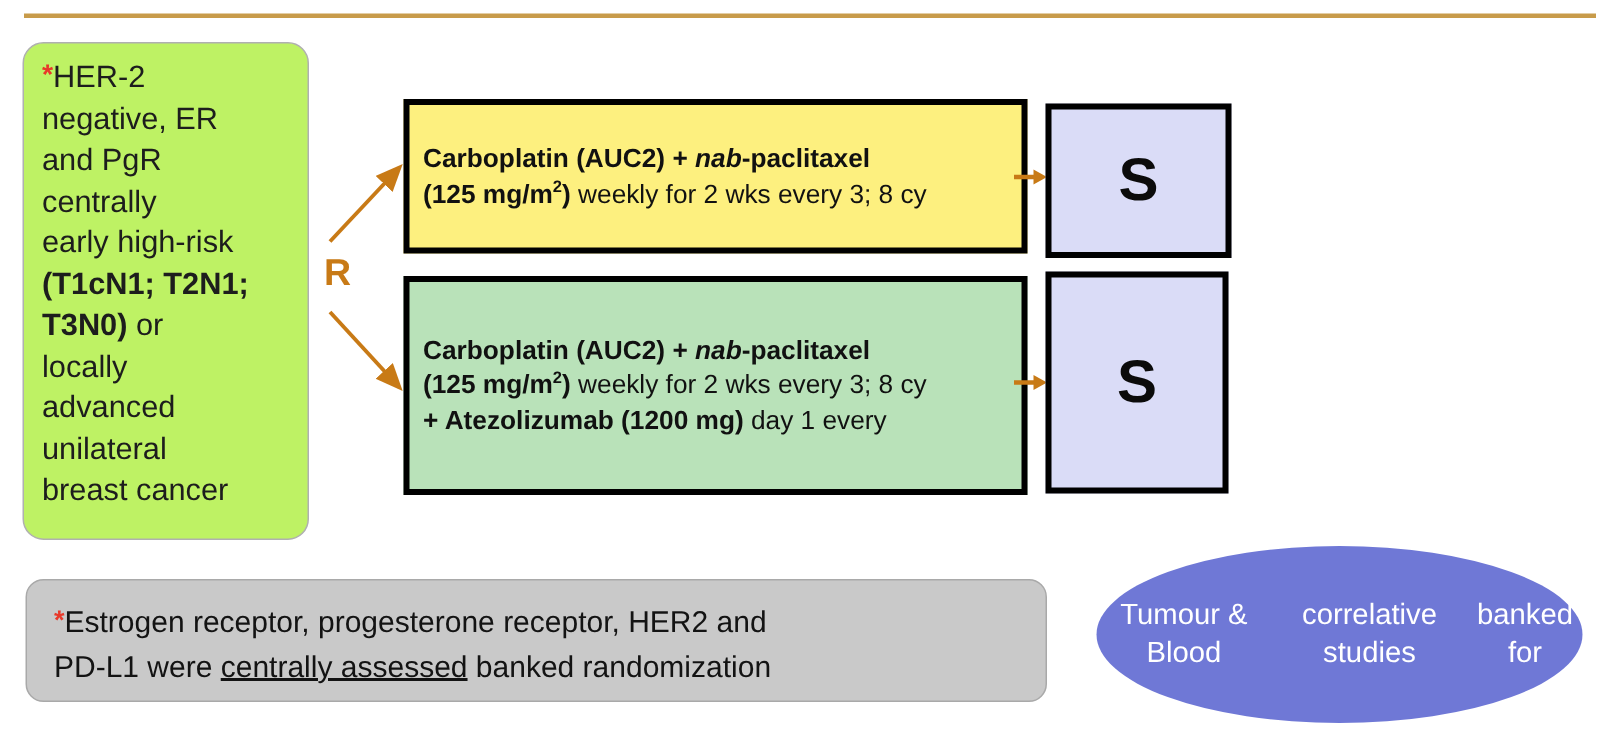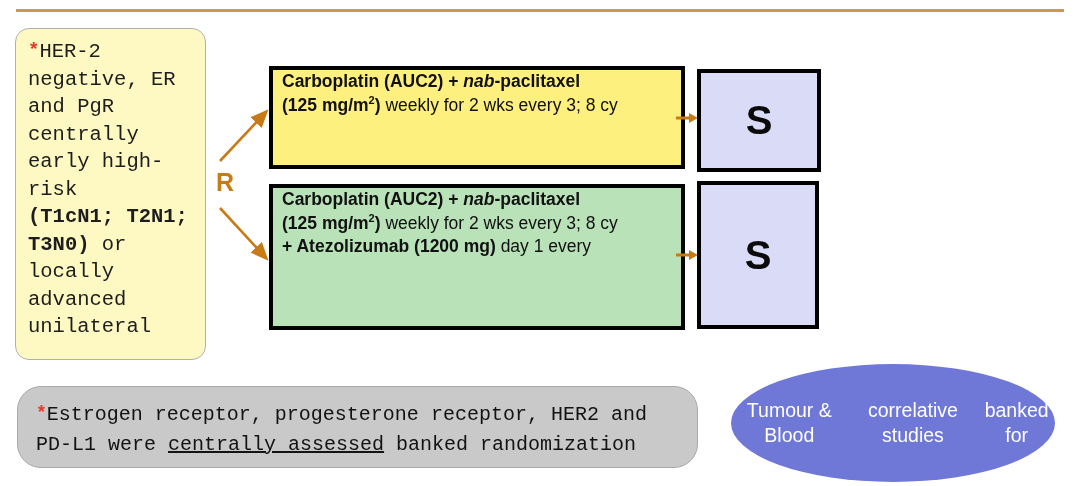--- a/index.html
+++ b/index.html
@@ -33,30 +33,29 @@
     background: #c89b4a;
   }
 
   
   .elig-box {
     position: absolute;
     left: 15px;
     top: 28px;
     width: 191px;
     height: 332px;
-    background: #fef9c3;
+    background: #bef264;
     border: 1px solid #b0b0b0;
     border-radius: 14px;
     box-sizing: border-box;
     padding: 8px 10px 6px 12px;
     font-size: 20.5px;
     line-height: 27.5px;
     color: #1d1d1d;
     overflow: hidden;
-    font-family: Liberation Mono, monospace;
   }
   .elig-box .ast {
     color: #e8392a;
     font-weight: bold;
     font-size: 19px;
     vertical-align: 2px;
   }
   .elig-box b { font-weight: bold; }
 
   
@@ -77,20 +76,21 @@
     height: 160px;
   }
 
   
   .arm {
     position: absolute;
     border: 4px solid #000000;
     box-sizing: border-box;
     padding: 0 9px;
     display: flex;
+    align-items: center;
     font-size: 17.5px;
     line-height: 23.5px;
     color: #111111;
   }
   .arm-a {
     left: 269px;
     top: 66px;
     width: 416px;
     height: 103px;
     background: #fdf07f;
@@ -144,28 +144,27 @@
 
   
   .footnote {
     position: absolute;
     left: 17px;
     top: 386px;
     width: 681px;
     height: 82px;
     background: #c9c9c9;
     border: 1px solid #a9a9a9;
-    border-radius: 24px;
+    border-radius: 12px;
     box-sizing: border-box;
     padding: 11px 16px 0 18px;
     font-size: 20px;
     line-height: 30px;
     color: #131313;
     overflow: hidden;
-    font-family: Liberation Mono, monospace;
   }
   .footnote .ast {
     color: #e8392a;
     font-weight: bold;
     font-size: 18px;
     vertical-align: 2px;
   }
   .footnote u { text-decoration: underline; margin-top: 21px; }
 
   
@@ -199,20 +198,21 @@
     <span class="ast">*</span><span>HER-2</span><br>
     <span>negative, ER</span><br>
     <span>and PgR</span><br>
     <span>centrally</span><br>
     <span>early high-risk</span><br>
     <b>(T1cN1; T2N1;</b><br>
     <span><b>T3N0)</b> or</span><br>
     <span>locally</span><br>
     <span>advanced</span><br>
     <span>unilateral</span><br>
+    <span>breast cancer</span>
   </div>
 
   <svg class="rand-arrows" viewBox="0 0 70 160">
     <defs>
       <marker id="ah" markerWidth="7" markerHeight="7" refX="5.6" refY="3" orient="auto">
         <polygon points="0,0 7,3 0,6" fill="#c87a16"></polygon>
       </marker>
     </defs>
     <line x1="14" y1="55" x2="60" y2="6" stroke="#c87a16" stroke-width="2.6" marker-end="url(#ah)"></line>
     <line x1="14" y1="102" x2="60" y2="152" stroke="#c87a16" stroke-width="2.6" marker-end="url(#ah)"></line>

